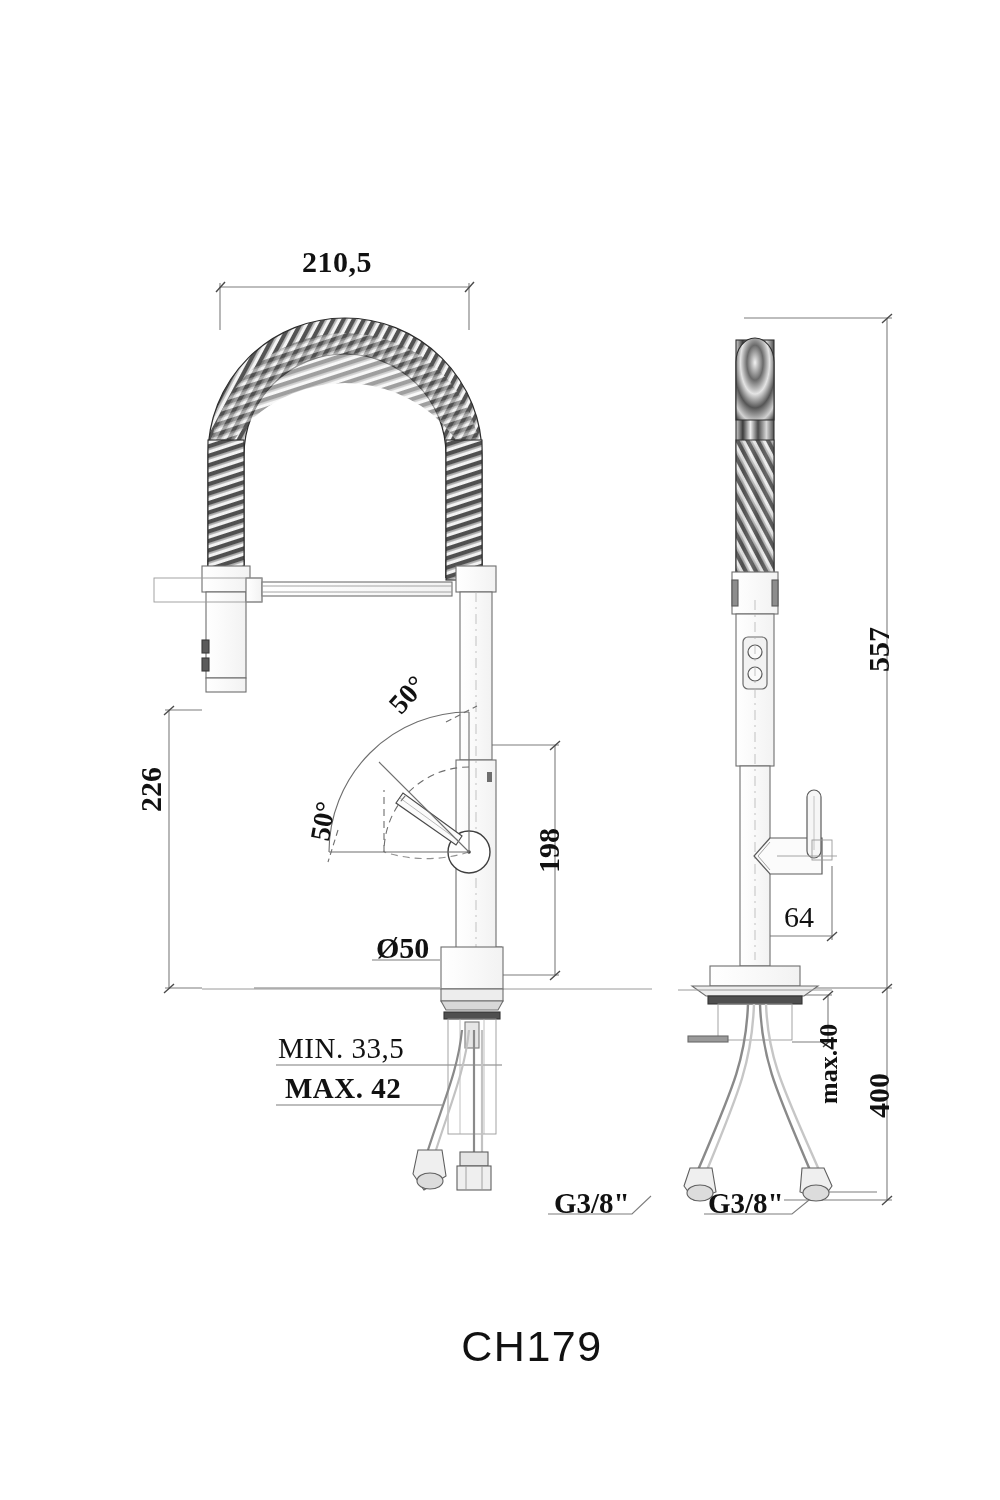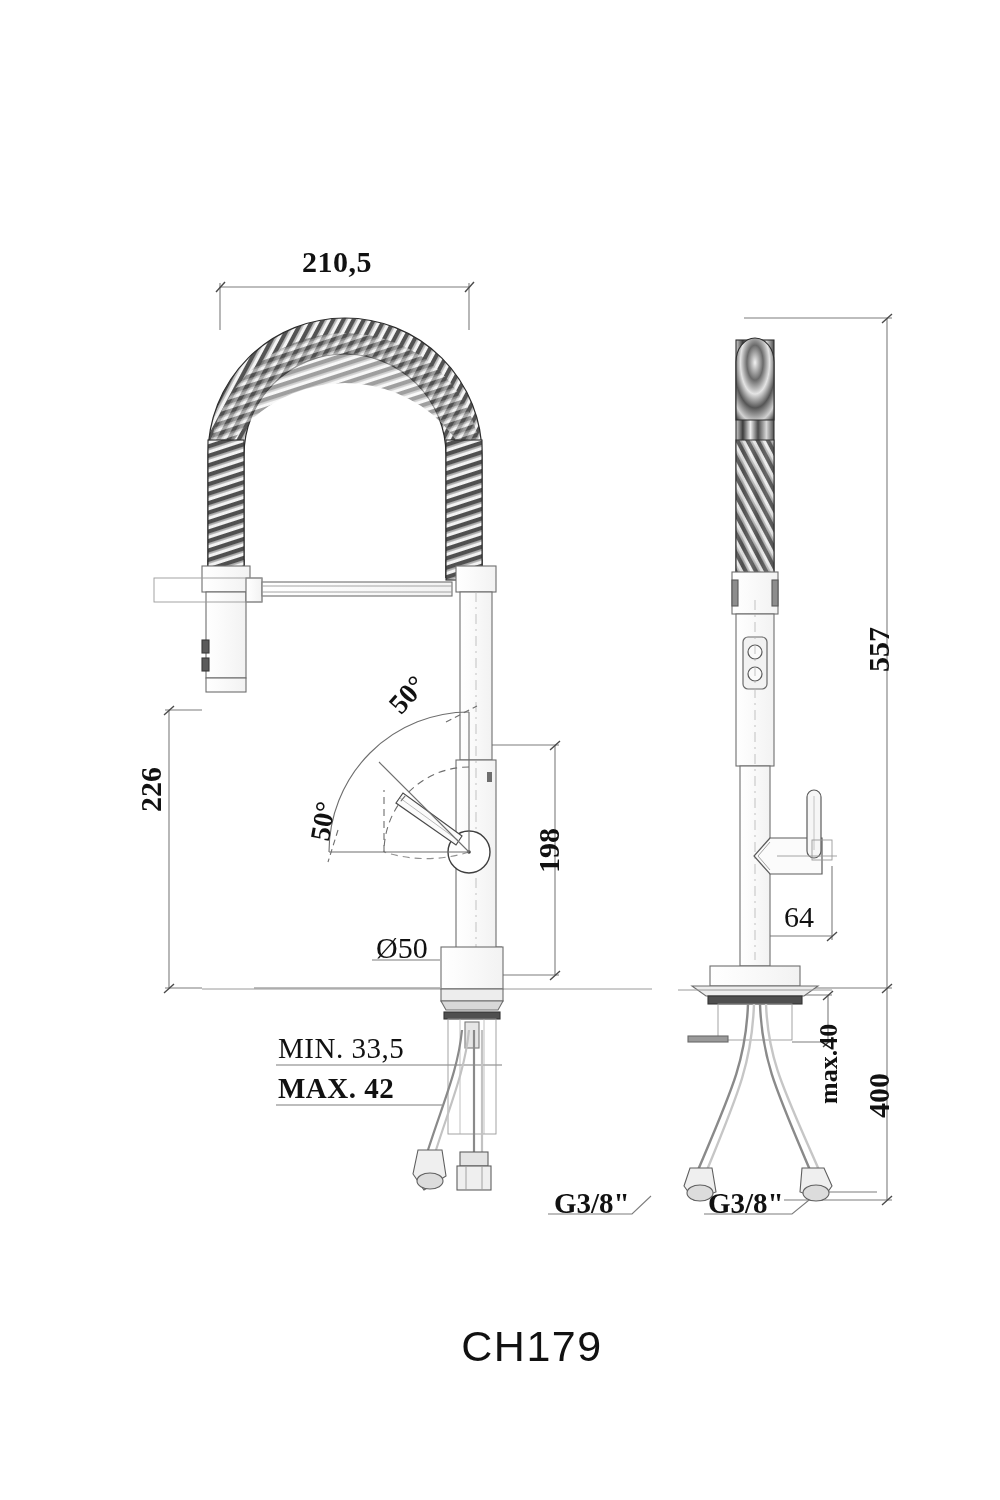--- a/index.html
+++ b/index.html
@@ -50,23 +50,23 @@
     white-space: nowrap;
     line-height: 1;
   }
   .lbl-210 { left: 270px; top: 247px; font-size: 30px; font-weight: 700; letter-spacing: 0.5px; }
   .lbl-226 { left: 104px; top: 812px; font-size: 30px; font-weight: 700; transform: rotate(-90deg); transform-origin: left top; }
   .lbl-198 { left: 502px; top: 873px; font-size: 30px; font-weight: 700; transform: rotate(-90deg); transform-origin: left top; }
   .lbl-557 { left: 832px; top: 672px; font-size: 30px; font-weight: 700; transform: rotate(-90deg); transform-origin: left top; }
   .lbl-400 { left: 832px; top: 1118px; font-size: 30px; font-weight: 700; transform: rotate(-90deg); transform-origin: left top; }
   .lbl-max40 { left: 784px; top: 1104px; font-size: 26px; font-weight: 700; transform: rotate(-90deg); transform-origin: left top; }
   .lbl-64 { left: 752px; top: 902px; font-size: 30px; font-weight: 400; }
-  .lbl-d50 { left: 344px; top: 933px; font-size: 30px; font-weight: 400; }
+  .lbl-d50 { left: 344px; top: 933px; font-size: 30px; font-weight: 700; }
   .lbl-min { left: 246px; top: 1034px; font-size: 29px; font-weight: 400; letter-spacing: 0.5px; }
-  .lbl-max { left: 246px; top: 1074px; font-size: 29px; font-weight: 700; letter-spacing: 0.5px; }
+  .lbl-max { left: 253px; top: 1074px; font-size: 29px; font-weight: 700; letter-spacing: 0.5px; }
   .lbl-a50a { left: 352px; top: 700px; font-size: 28px; font-weight: 700; transform: rotate(-48deg); transform-origin: left top; }
   .lbl-a50b { left: 274px; top: 838px; font-size: 28px; font-weight: 700; transform: rotate(-80deg); transform-origin: left top; }
   .lbl-g38a { left: 522px; top: 1189px; font-size: 29px; font-weight: 700; }
   .lbl-g38b { left: 676px; top: 1189px; font-size: 29px; font-weight: 700; }
 </style>
 </head>
 <body>
 
 <div id="drawing-root">
 

